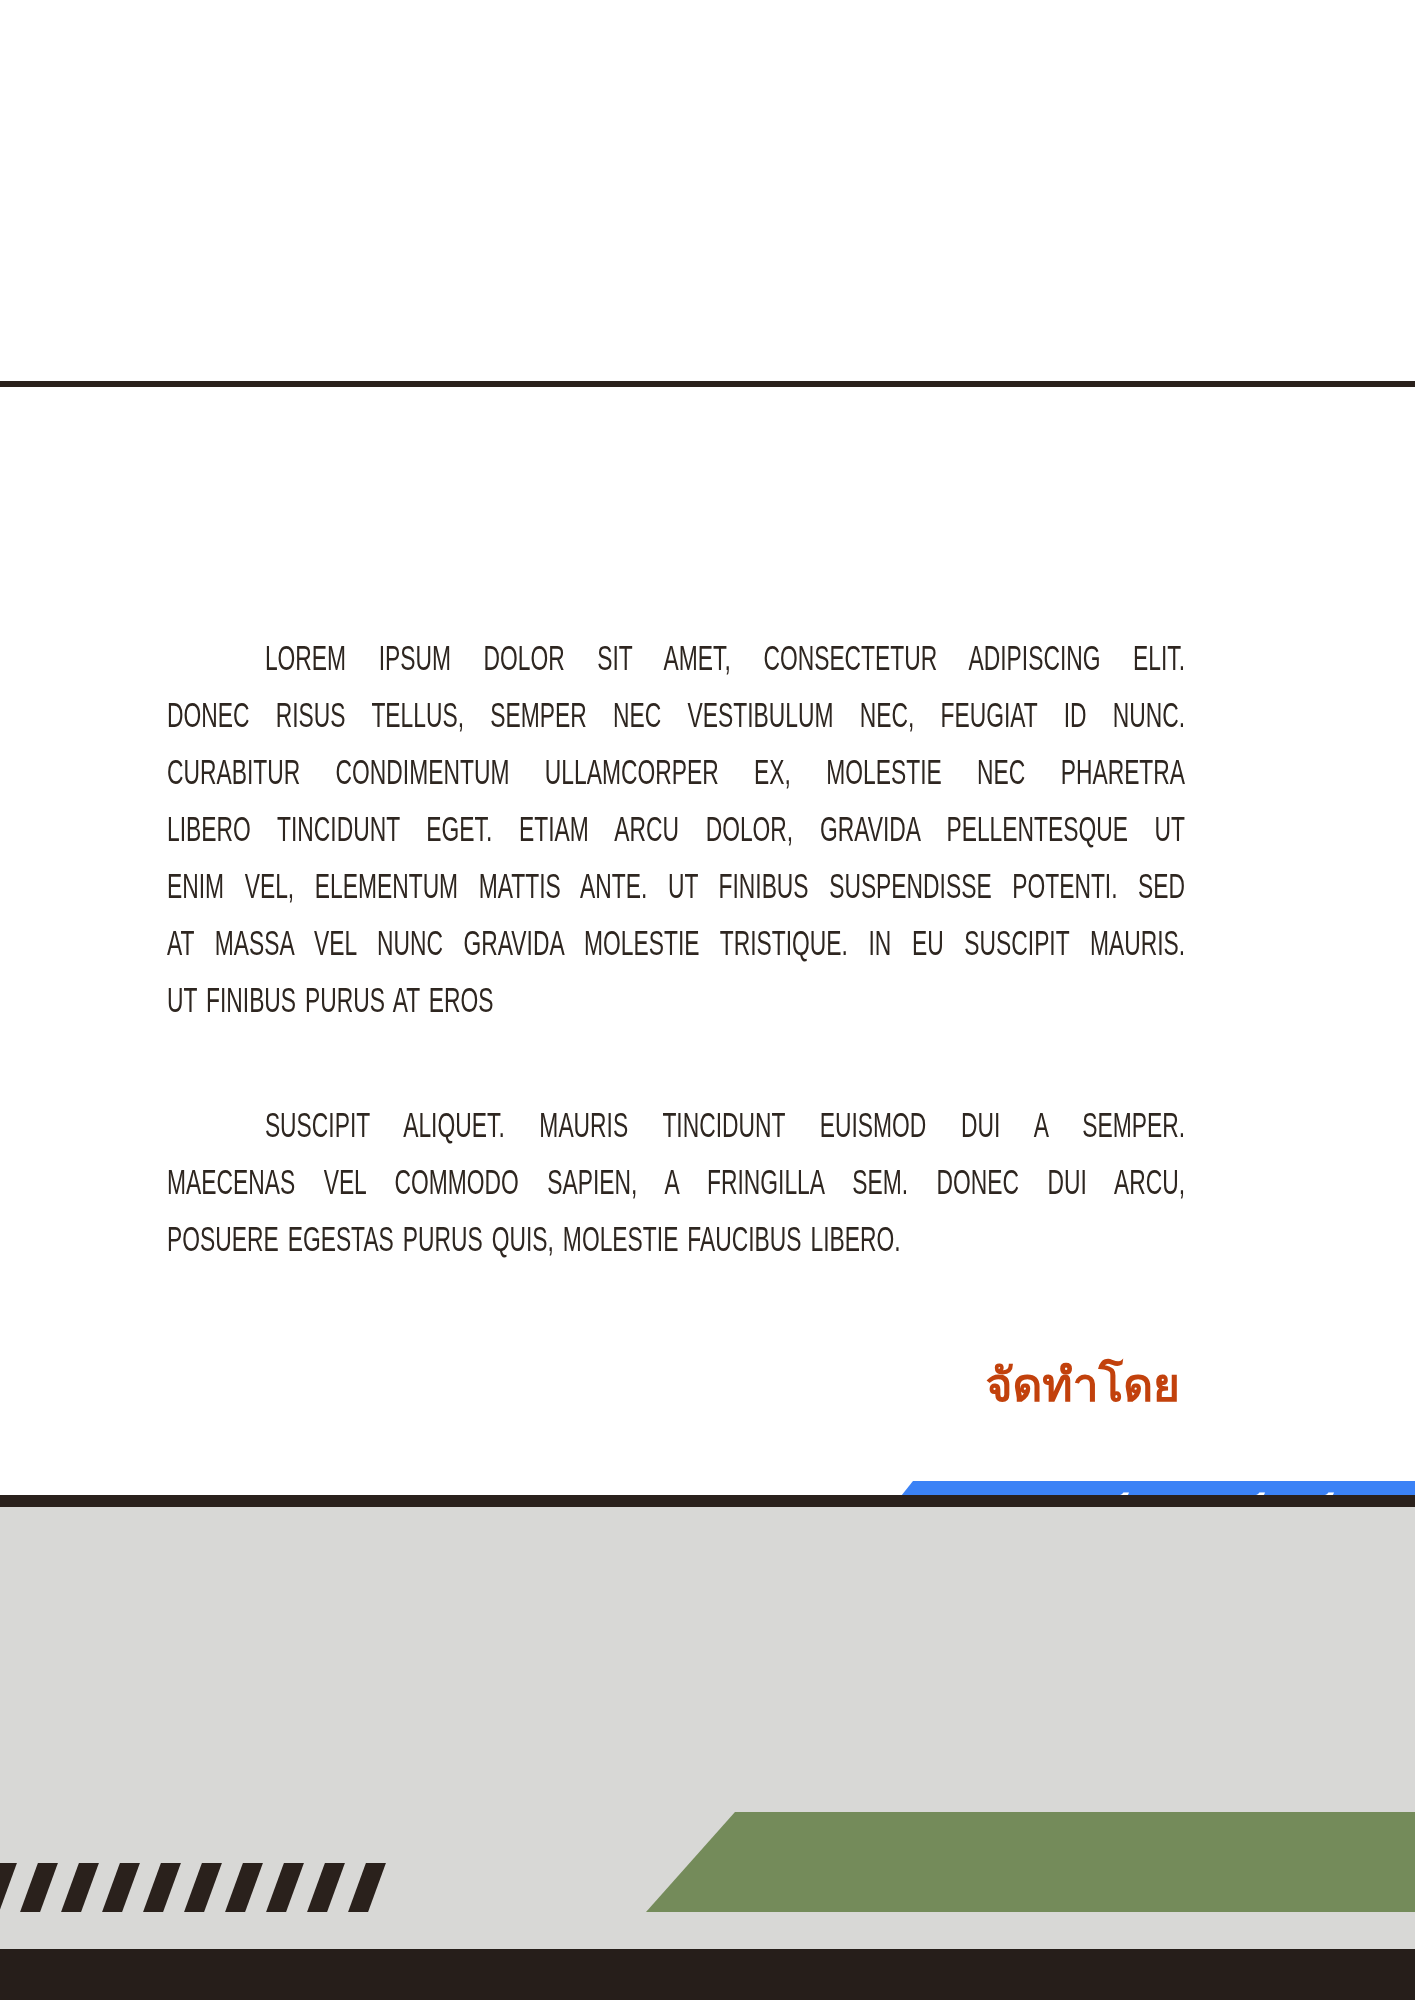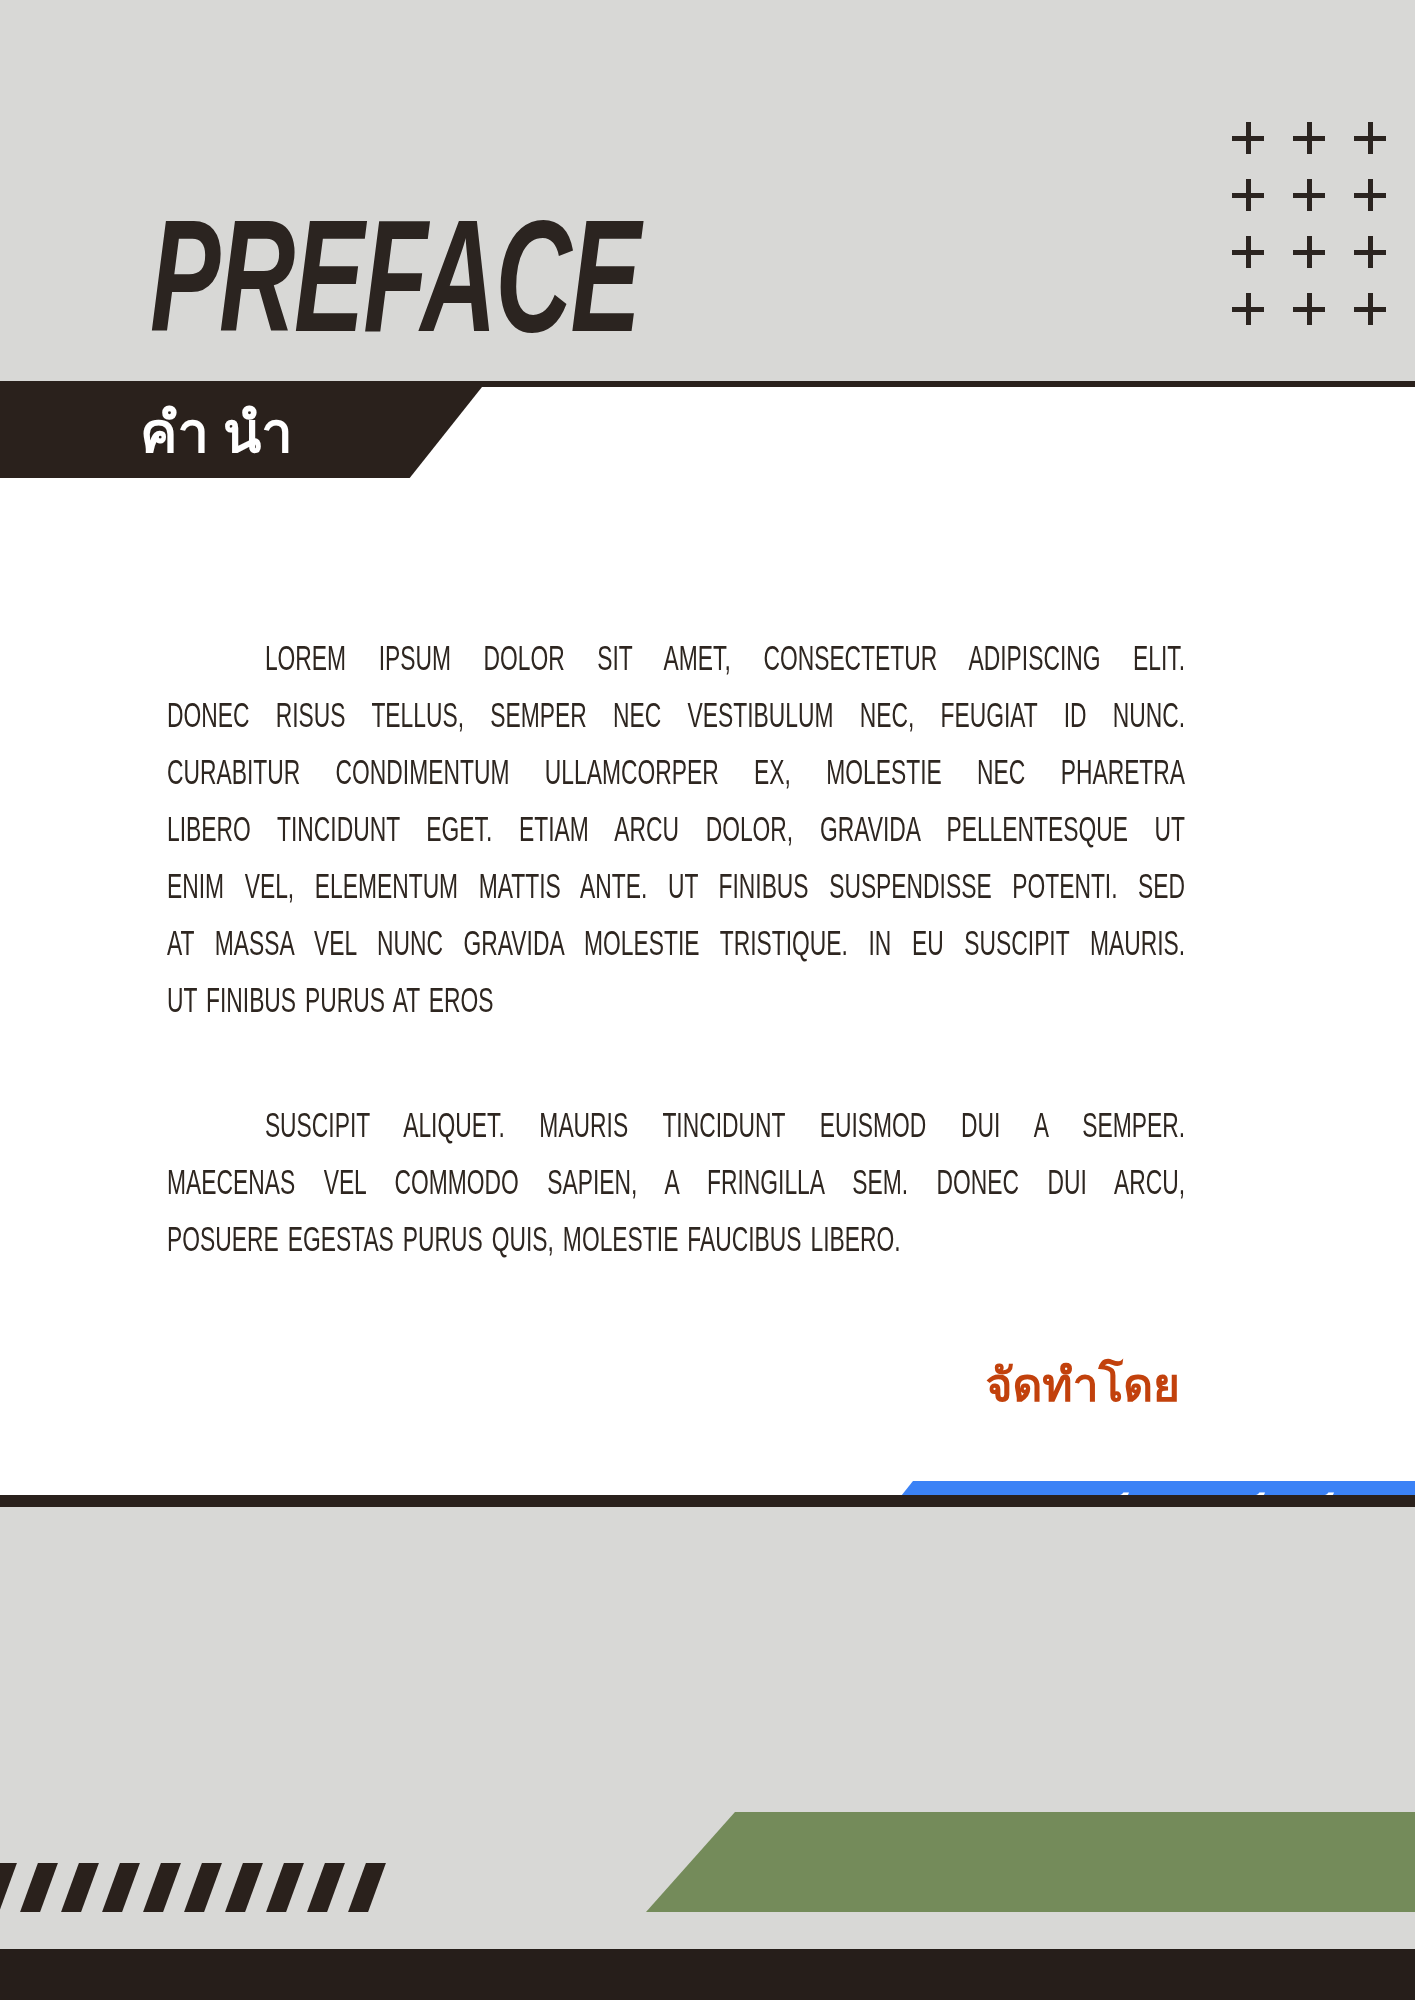--- a/index.html
+++ b/index.html
@@ -135,43 +135,23 @@
     position:absolute; left:0; top:1949px;
     width:1415px; height:51px;
     background:#261e1a;
   }
 </style>
 </head>
 <body>
 
 <div class="page">
 
-  <header class="header">
-    <h1 class="title">PREFACE</h1>
-    <div class="plus-grid">
-      <span class="plus-icon"></span>
-      <span class="plus-icon"></span>
-      <span class="plus-icon"></span>
-      <span class="plus-icon"></span>
-      <span class="plus-icon"></span>
-      <span class="plus-icon"></span>
-      <span class="plus-icon"></span>
-      <span class="plus-icon"></span>
-      <span class="plus-icon"></span>
-      <span class="plus-icon"></span>
-      <span class="plus-icon"></span>
-      <span class="plus-icon"></span>
-    </div>
-  </header>
 
   <div class="header-rule"></div>
 
-  <div class="thai-tab">
-    <span class="thai-tab-text">คำนำ</span>
-  </div>
 
   <section>
     <div class="para para1">
         <div class="line">LOREM IPSUM DOLOR SIT AMET, CONSECTETUR ADIPISCING ELIT.</div>
         <div class="line">DONEC RISUS TELLUS, SEMPER NEC VESTIBULUM NEC, FEUGIAT ID NUNC.</div>
         <div class="line">CURABITUR CONDIMENTUM ULLAMCORPER EX, MOLESTIE NEC PHARETRA</div>
         <div class="line">LIBERO TINCIDUNT EGET. ETIAM ARCU DOLOR, GRAVIDA  PELLENTESQUE UT</div>
         <div class="line">ENIM VEL, ELEMENTUM MATTIS ANTE. UT FINIBUS SUSPENDISSE POTENTI. SED</div>
         <div class="line">AT MASSA VEL NUNC GRAVIDA MOLESTIE TRISTIQUE. IN EU SUSCIPIT MAURIS.</div>
         <div class="line">UT FINIBUS PURUS AT EROS</div>

